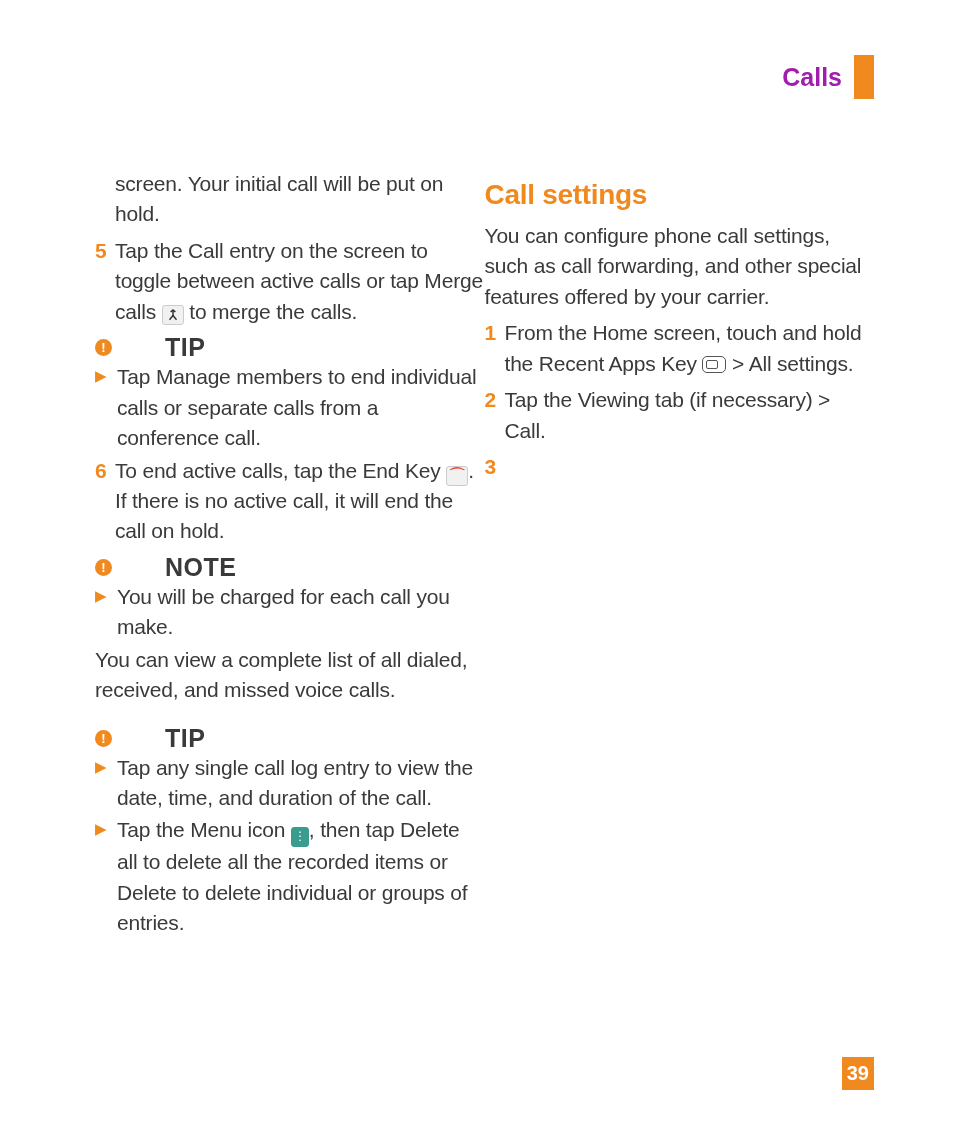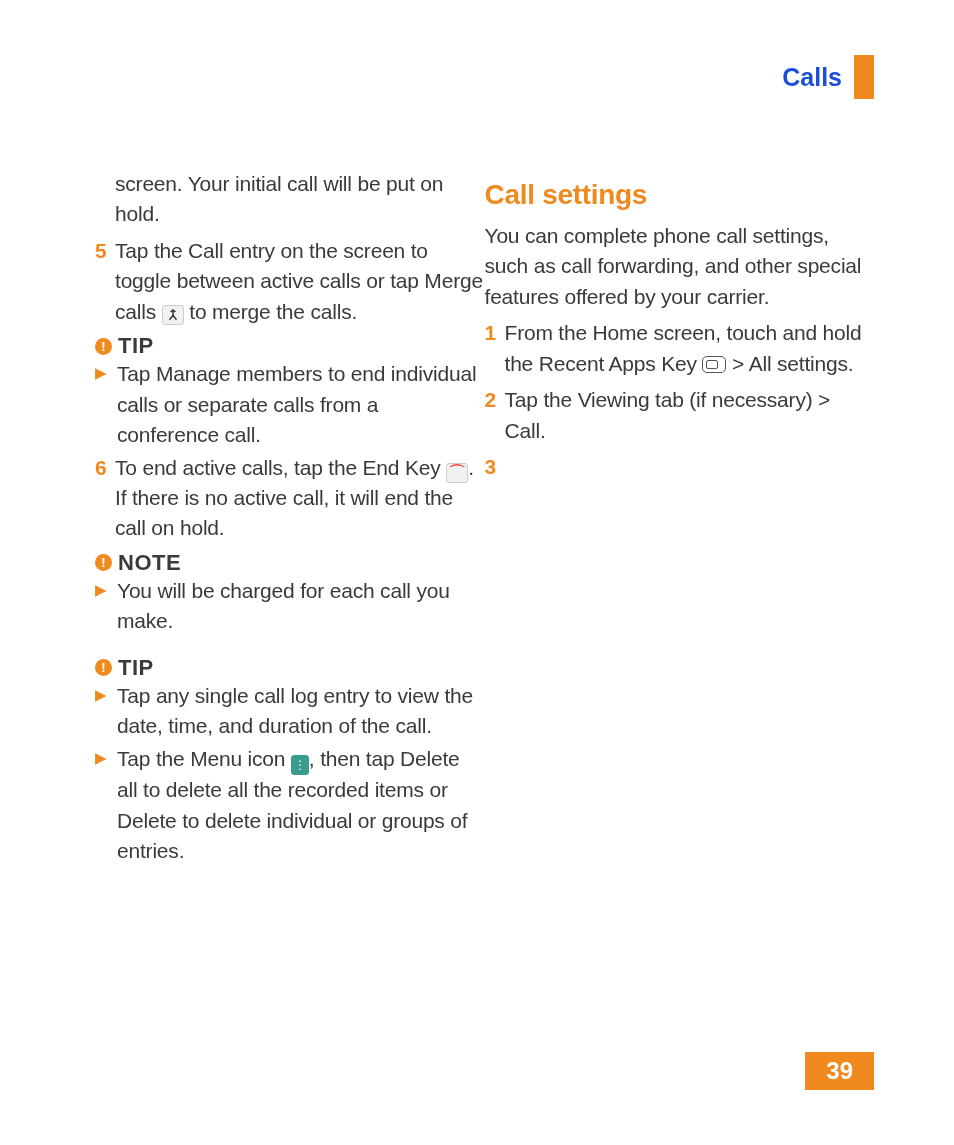--- a/index.html
+++ b/index.html
@@ -19,21 +19,21 @@
   }
   .header {
     display: flex;
     justify-content: flex-end;
     align-items: center;
     margin-bottom: 70px;
   }
   .header-title {
     font-weight: 700;
     font-size: 25px;
-    color: #1d4ed8;
+    color: #a21caf;
     margin-right: 12px;
     font-stretch: condensed;
   }
   .header-bar {
     width: 20px;
     height: 44px;
     background: #f08a1e;
   }
   .columns {
     display: flex;
@@ -89,23 +89,24 @@
     height: 17px;
     border-radius: 50%;
     background: #f08a1e;
     color: #fff;
     font-weight: 700;
     font-size: 13px;
     line-height: 1;
   }
   .callout-label {
     font-weight: 800;
-    font-size: 22px;
+    font-size: 25px;
     font-stretch: condensed;
     letter-spacing: 0.5px;
+    margin-left: 47px;
   }
   .bullet-item {
     display: flex;
     margin-bottom: 2px;
   }
   .tri {
     color: #f08a1e;
     font-size: 15px;
     width: 22px;
     flex-shrink: 0;
@@ -174,22 +175,22 @@
     font-size: 17px;
     vertical-align: 1px;
   }
   .page-num {
     position: absolute;
     right: 80px;
     bottom: 55px;
     background: #f08a1e;
     color: #fff;
     font-weight: 700;
-    font-size: 24px;
-    padding: 5px 21px;
+    font-size: 20px;
+    padding: 5px 5px;
     font-stretch: condensed;
   }
   svg.merge { vertical-align: -4px; }
 </style>
 </head>
 <body>
 
 <div class="page">
   <div class="header">
     <div class="header-title">Calls</div>
@@ -235,41 +236,42 @@
 
       <div class="callout-head">
         <span class="bang-icon">!</span>
         <span class="callout-label">NOTE</span>
       </div>
       <div class="bullet-item">
         <div class="tri">▶</div>
         <div class="bullet-body">You will be charged for each call you make.</div>
       </div>
 
+      <p class="para">You can view a complete list of all dialed, received, and missed voice calls.</p>
 
       <div class="callout-head" style="margin-top:18px">
         <span class="bang-icon">!</span>
         <span class="callout-label">TIP</span>
       </div>
       <div class="bullet-item">
         <div class="tri">▶</div>
         <div class="bullet-body">Tap any single call log entry to view the date, time, and duration of the call.</div>
       </div>
       <div class="bullet-item">
         <div class="tri">▶</div>
         <div class="bullet-body">
           <span>Tap the </span><span class="bold">Menu</span><span> icon </span><span class="inline-icon teal">⋮</span><span>, then tap </span><span class="bold">Delete all</span><span> to delete all the recorded items or </span><span class="bold">Delete</span><span> to delete individual or groups of entries.</span>
         </div>
       </div>
 
     </div>
 
     <div class="col">
       <div class="section-title" style="margin-top:10px">Call settings</div>
-      <p class="para">You can complete phone call settings, such as call forwarding,  and other special features offered by your carrier.</p>
+      <p class="para">You can configure phone call settings, such as call forwarding,  and other special features offered by your carrier.</p>
 
       <div class="num-item">
         <div class="num">1</div>
         <div class="num-body">
           <span>From the Home screen, touch and hold the </span><span class="bold">Recent Apps Key</span>
           <span class="inline-icon outline"></span><span> &gt; </span><span class="bold">All settings</span><span>.</span>
         </div>
       </div>
 
       <div class="num-item">

